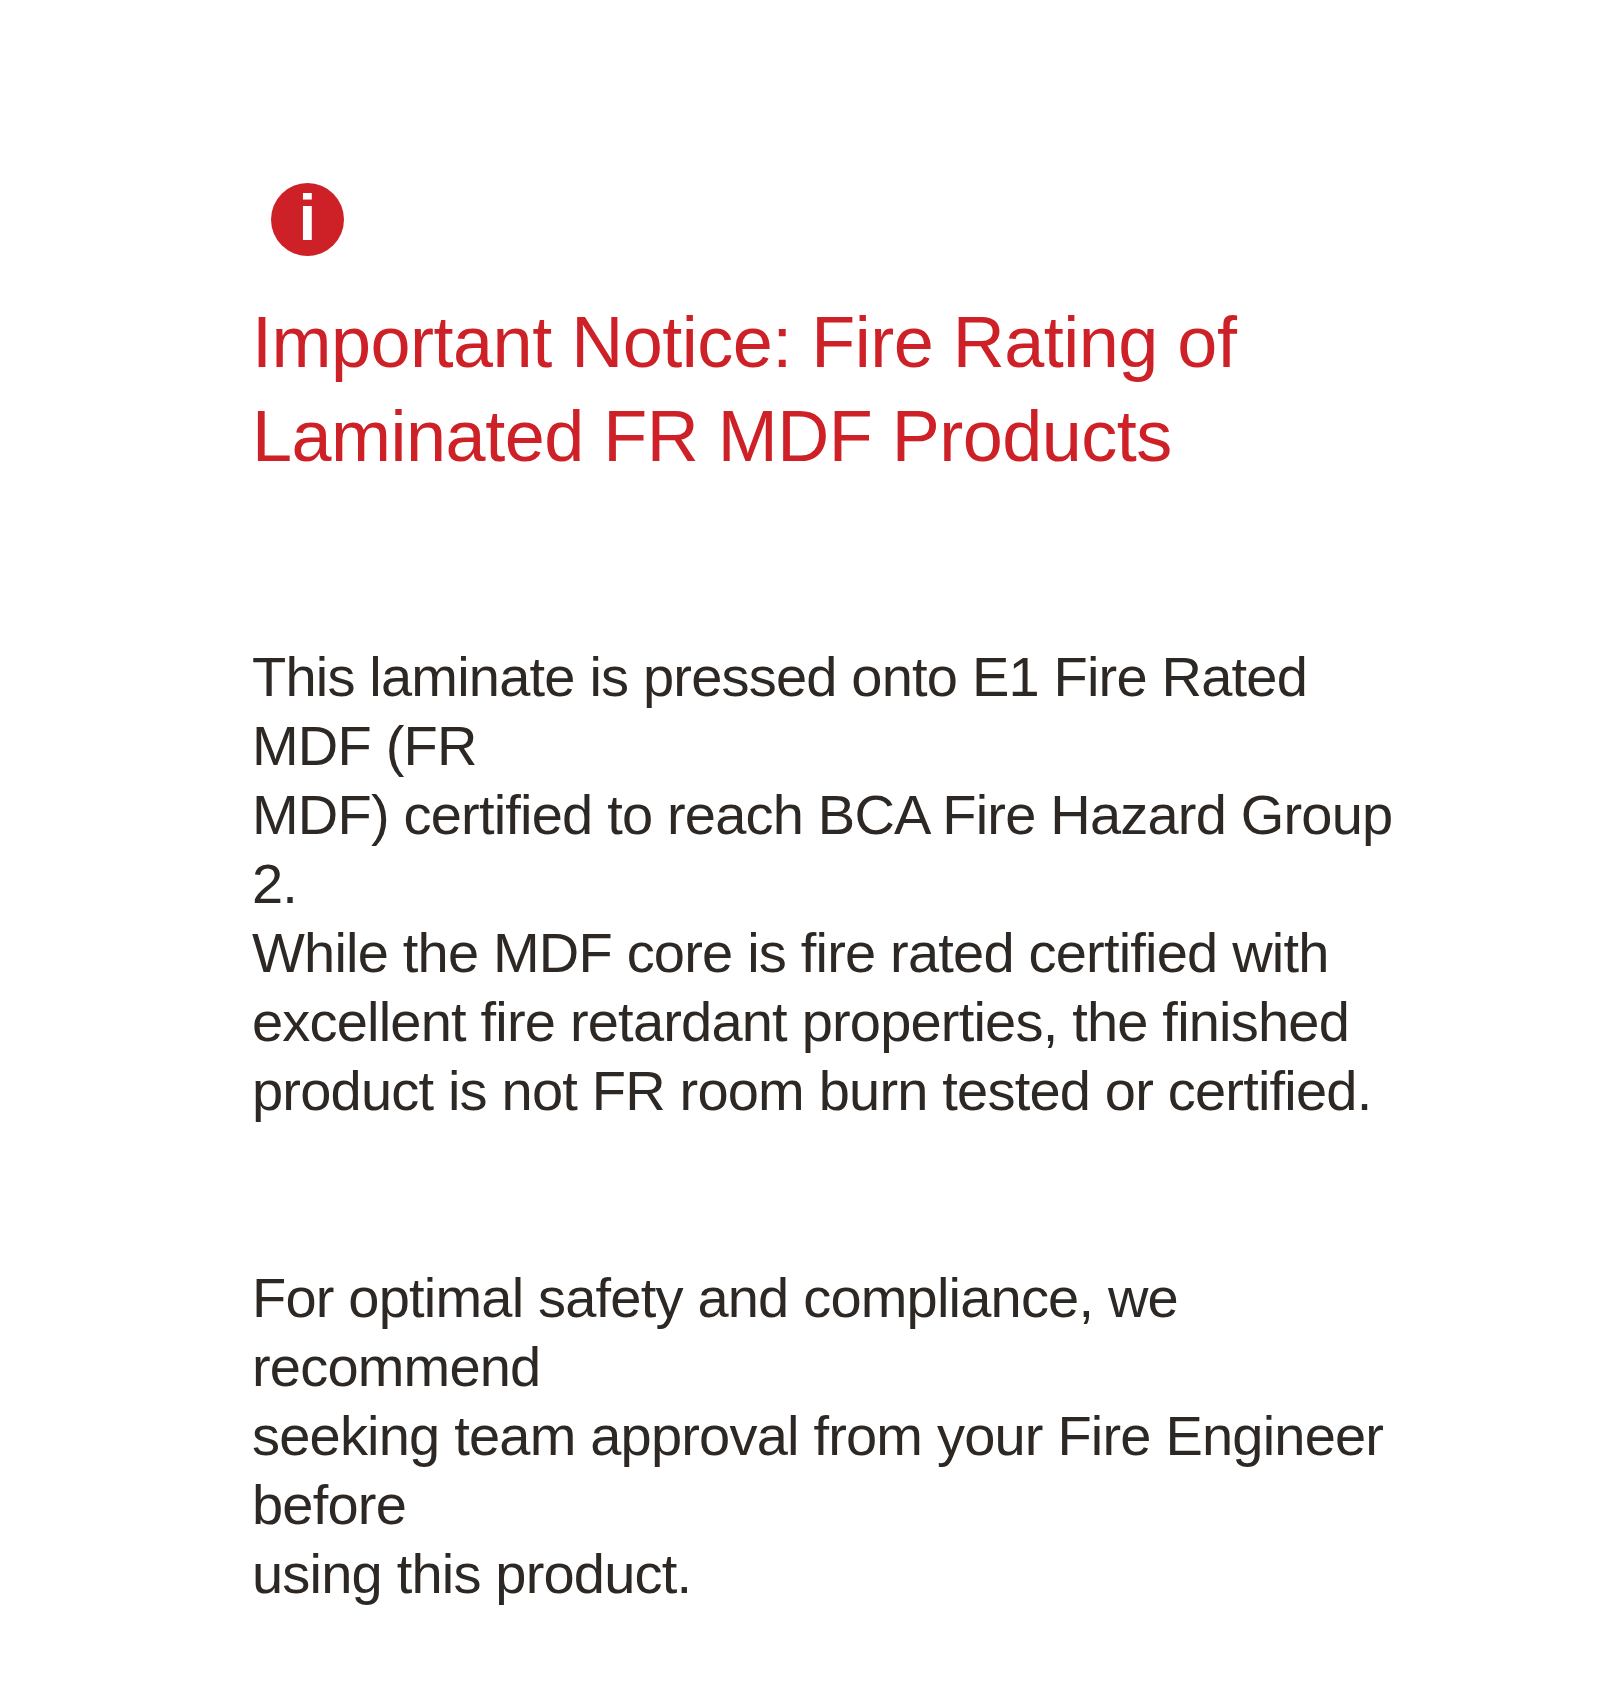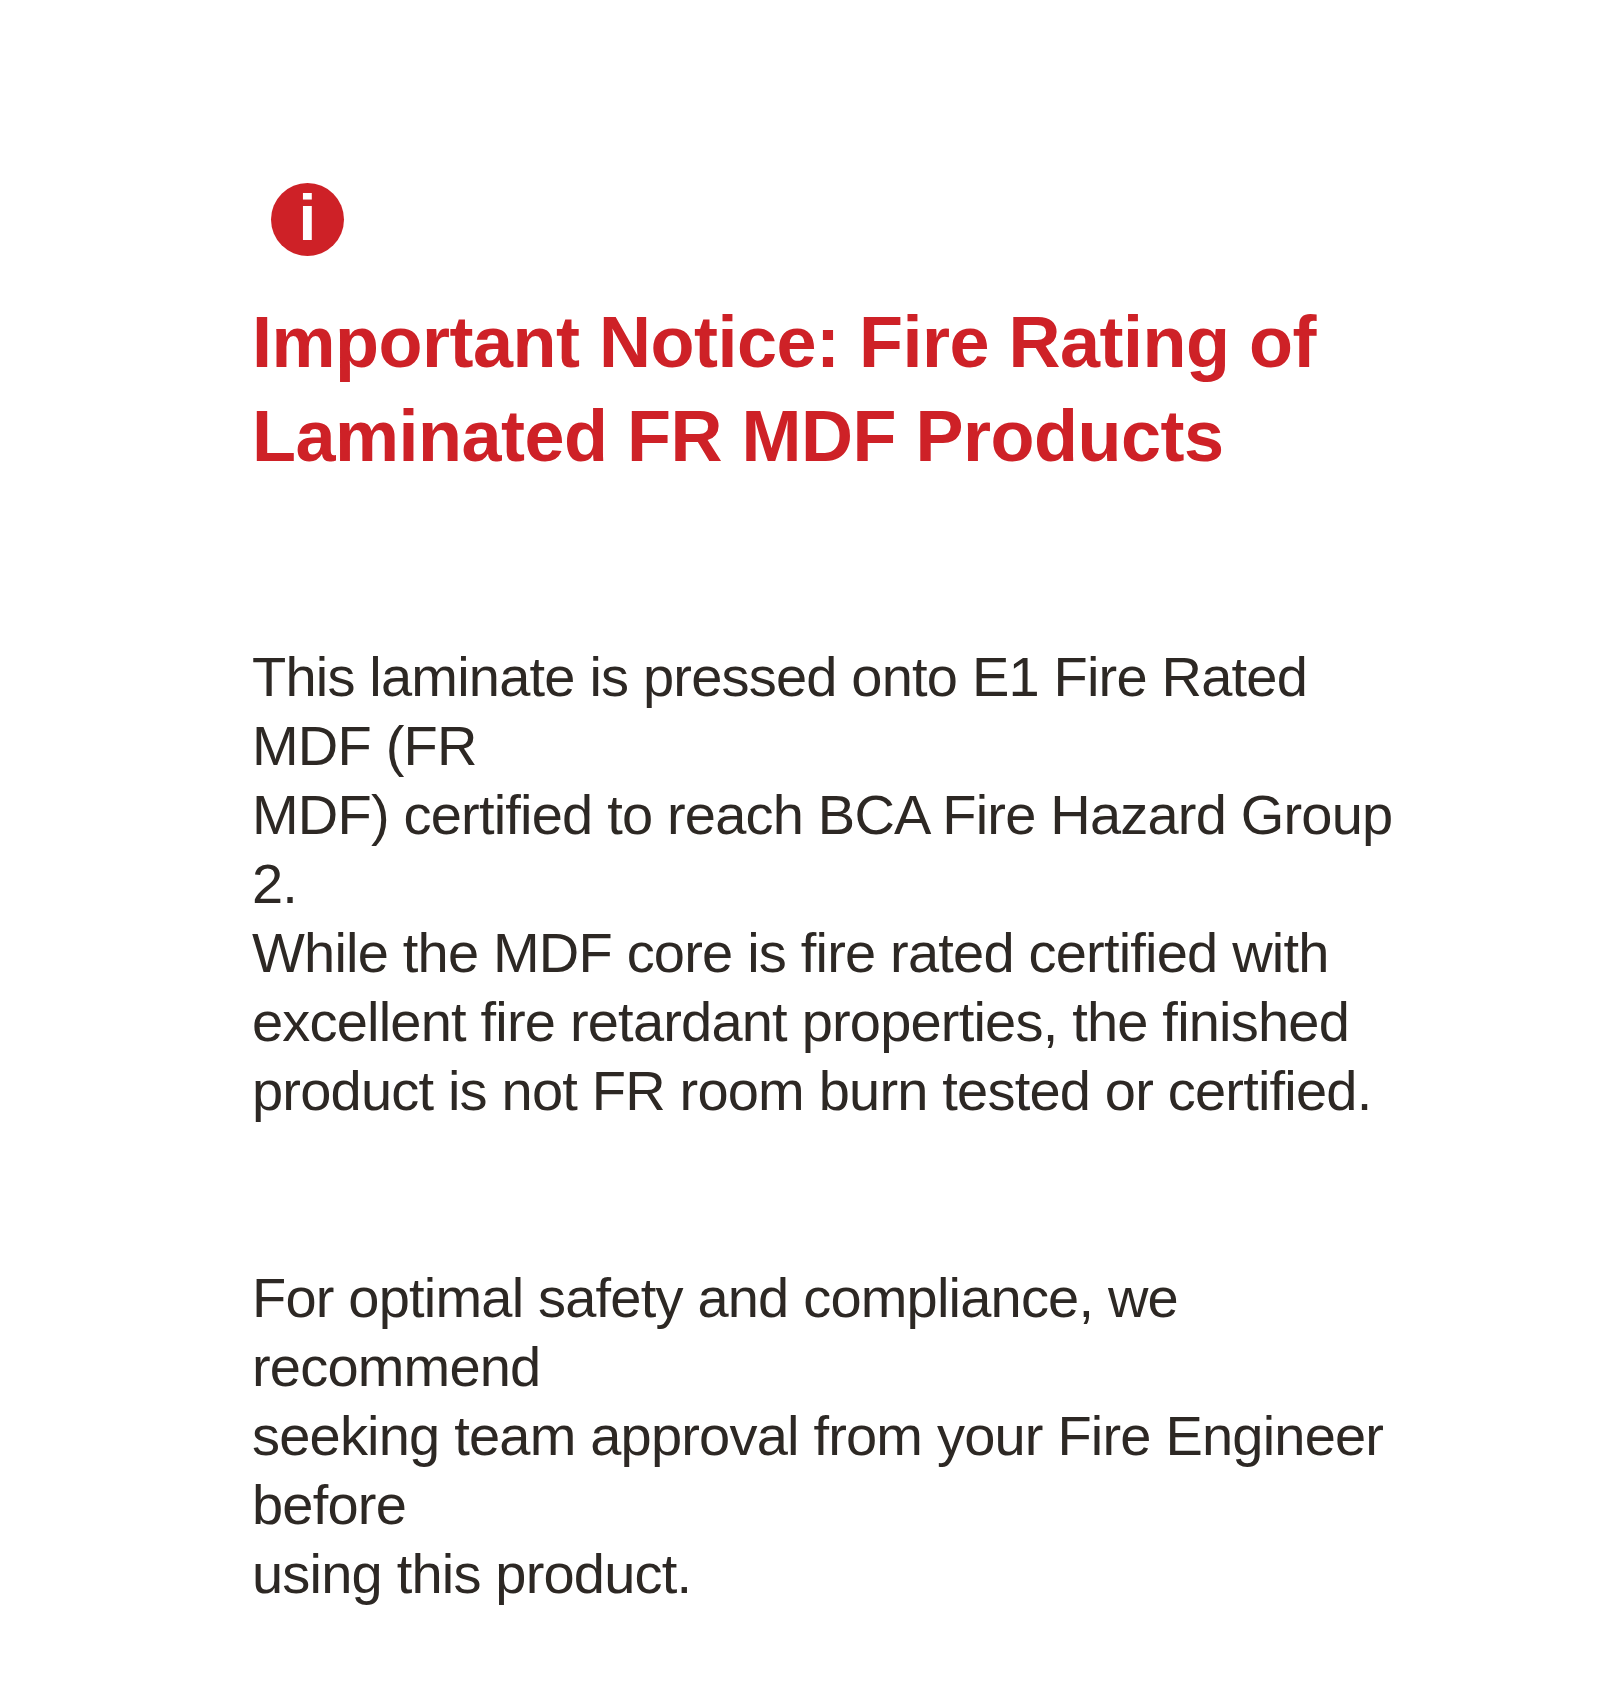--- a/index.html
+++ b/index.html
@@ -39,21 +39,21 @@
     font-size: 64px;
     line-height: 1;
     transform: translateY(-2px);
   }
   .notice-title {
     position: absolute;
     left: 252px;
     top: 295px;
     width: 1200px;
     font-size: 72px;
-    font-weight: bold;
+    font-weight: normal;
     line-height: 94px;
     letter-spacing: -0.5px;
     color: var(--accent);
     white-space: pre-line;
   }
   .notice-body {
     position: absolute;
     left: 252px;
     top: 573px;
     width: 1160px;

